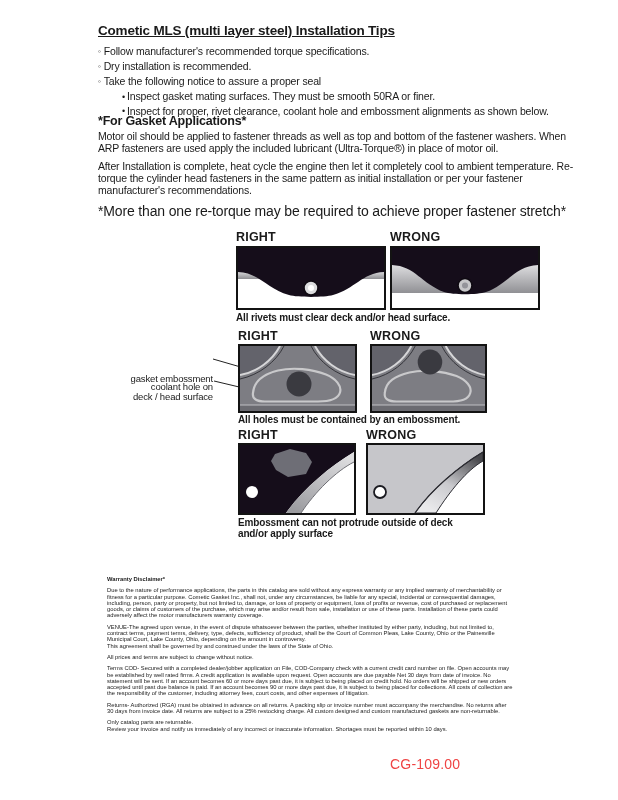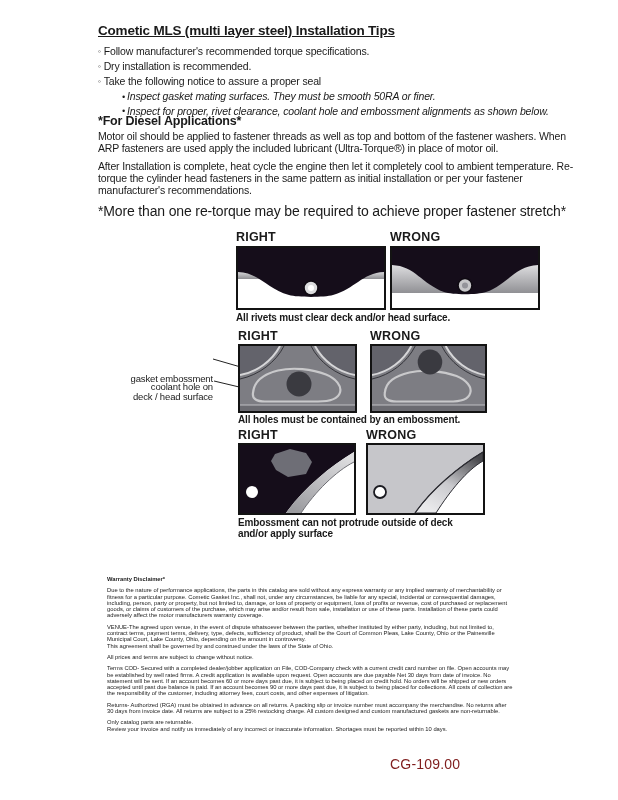--- a/index.html
+++ b/index.html
@@ -16,21 +16,21 @@
   
   .doc-title{
     left:98px;top:23px;
     font-size:13.5px;font-weight:700;letter-spacing:-0.2px;
     text-decoration:underline;
     white-space:nowrap;
   }
   .tips{left:98px;top:44px;width:470px;font-size:10.5px;letter-spacing:-0.15px;line-height:14px;}
   .tip-line{white-space:nowrap;}
   .tip-line .mk{font-size:8px;vertical-align:1px;margin-right:3px;}
-  .tip-sub{padding-left:24px;font-style:italic;}
+  .tip-sub{padding-left:24px;}
   .tip-sub .mk{font-size:9px;vertical-align:0.5px;margin-right:2px;}
 
   .diesel-heading{left:98px;top:114px;font-size:12.5px;font-weight:700;letter-spacing:-0.2px;white-space:nowrap;}
   .diesel-para{left:98px;width:478px;font-size:10.5px;letter-spacing:-0.15px;line-height:11.8px;}
   .dp1{top:131px;}
   .dp2{top:161px;}
   .diesel-note{left:98px;top:203px;font-size:14px;letter-spacing:-0.15px;white-space:nowrap;}
 
   
   .rw-label{font-size:12.5px;font-weight:700;letter-spacing:0.2px;white-space:nowrap;}
@@ -49,38 +49,38 @@
   
   .warranty{
     left:107px;top:576px;width:406px;
     font-size:5.8px;line-height:6.3px;letter-spacing:0;
     color:#222;
   }
   .warranty .w-head{font-weight:700;margin:0 0 5px 0;}
   .wpara{margin:0 0 5px 0;}
   .wpara.tight{margin:0;}
 
-  .footer-code{left:390px;top:756px;font-size:14px;letter-spacing:0.2px;color:#7f1d1d;white-space:nowrap;}
+  .footer-code{left:390px;top:756px;font-size:14px;letter-spacing:0.2px;color:#ef4444;white-space:nowrap;}
 </style>
 </head>
 <body>
 
 <div id="page">
 
   <div class="abs doc-title">Cometic MLS (multi layer steel) Installation Tips</div>
 
   <div class="abs tips">
     <div class="tip-line"><span class="mk">◦</span><span>Follow manufacturer's recommended torque specifications.</span></div>
     <div class="tip-line"><span class="mk">◦</span><span>Dry installation is recommended.</span></div>
     <div class="tip-line"><span class="mk">◦</span><span>Take the following notice to assure a proper seal</span></div>
     <div class="tip-line tip-sub"><span class="mk">•</span><span>Inspect gasket mating surfaces.  They must be smooth 50RA or finer.</span></div>
     <div class="tip-line tip-sub"><span class="mk">•</span><span>Inspect for proper, rivet clearance, coolant hole and embossment alignments as shown below.</span></div>
   </div>
 
-  <div class="abs diesel-heading">*For Diesel Applications*</div>
+  <div class="abs diesel-heading">*For Gasket Applications*</div>
   <div class="abs diesel-para dp1">Motor oil should be applied to fastener threads as well as top and bottom of the fastener washers. When ARP fasteners are used apply the included lubricant (Ultra-Torque®) in place of motor oil.</div>
   <div class="abs diesel-para dp2">After Installation is complete, heat cycle the engine then let it completely cool to ambient temperature. Re-torque the cylinder head fasteners in the same pattern as initial installation or per your fastener manufacturer's recommendations.</div>
   <div class="abs diesel-note">*More than one re-torque may be required to achieve proper fastener stretch*</div>
 
   <div class="abs rw-label" style="left:236px;top:230px;width:150px;">RIGHT</div>
   <div class="abs rw-label" style="left:390px;top:230px;width:150px;">WRONG</div>
 
   <div class="abs diag-box" style="left:236px;top:246px;width:150px;height:64px;">
     <svg viewBox="0 0 146 60" preserveAspectRatio="none">
       <defs>

